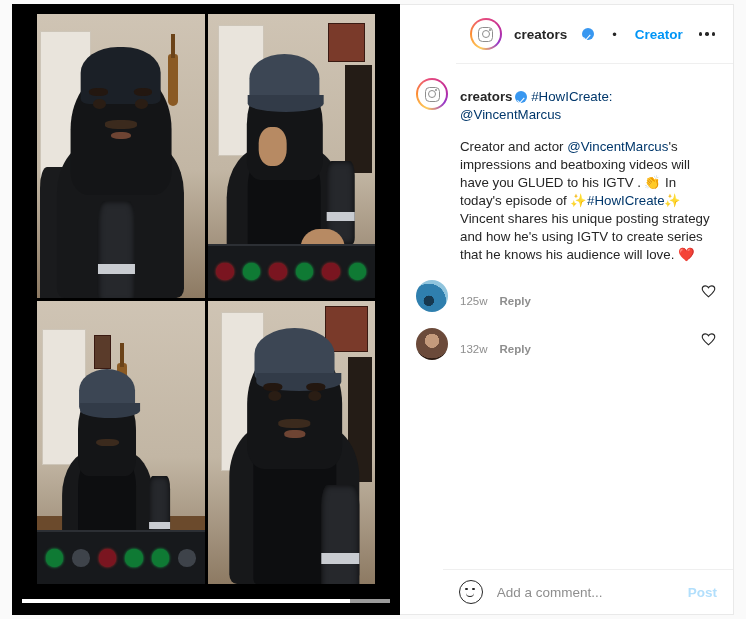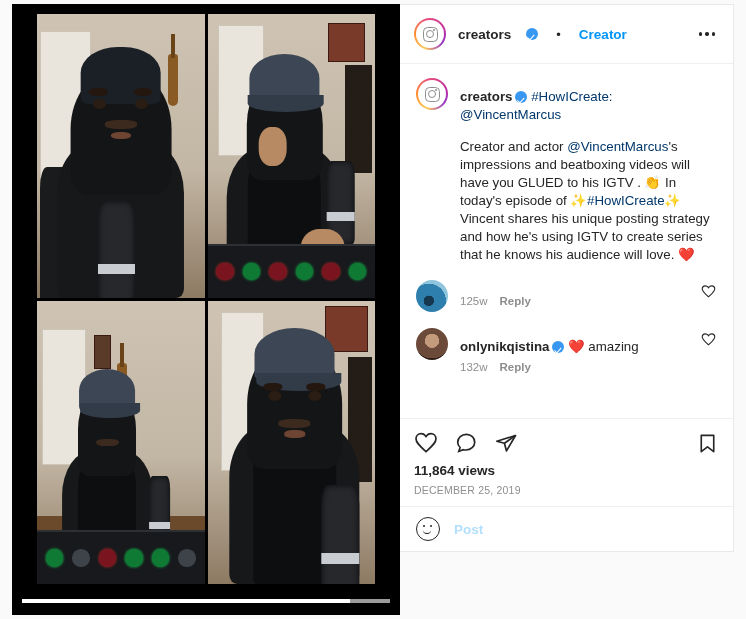--- a/index.html
+++ b/index.html
@@ -144,21 +144,21 @@
   .vdots i { width:3px; height:3px; border-radius:50%; background:#fff; display:block; }
   .progress {
     position:absolute; left:10px; right:10px; bottom:12px;
     height:4px; background:#9b9b9b; cursor:pointer;
   }
   .progress .bar { height:100%; background:#fff; }
 
   
   .panel {
     flex:1; background:#fff; border:1px solid #e9e9e9; border-left:none;
-    display:flex; flex-direction:column; height:548px;
+    display:flex; flex-direction:column; height:611px;align-items:flex-end;
   }
 
   .post-head {
     display:flex; align-items:center; gap:12px;
     padding:13px 14px; border-bottom:1px solid #efefef; flex:0 0 auto;
   }
   .ring {
     width:32px; height:32px; border-radius:50%; flex:0 0 32px;
     background: conic-gradient(from 200deg, #fdcb5c, #fd8d32, #e94f7c, #c62d92, #9637c9, #fdcb5c);
     display:flex; align-items:center; justify-content:center;
@@ -391,63 +391,33 @@
         <div class="like-sm">
           <svg width="15" height="15" viewBox="0 0 24 24" fill="none" stroke="#262626" stroke-width="1.8">
             <path d="M12 20.5l-1.6-1.5C5.1 14.2 2 11.4 2 7.9 2 5.1 4.2 3 7 3c1.7 0 3.3.8 4.3 2.1L12 6l.7-.9C13.7 3.8 15.3 3 17 3c2.8 0 5 2.1 5 4.9 0 3.5-3.1 6.3-8.4 11.1L12 20.5z"></path>
           </svg>
         </div>
       </div>
 
       <div class="cmt">
         <div class="cmt-av" style="background:radial-gradient(circle at 50% 40%, #c49a7c 0 28%, #6b4a3a 29% 70%, #2b1a12 71% 100%)"></div>
         <div class="cmt-body">
-          <div class="cmt-text">
-            <span class="u">onlynikqistina</span><span class="vbadge"></span>
-            <span>❤️</span><span> amazing</span>
-          </div>
           <div class="meta">
             <span>132w</span>
             <span class="rep">Reply</span>
           </div>
         </div>
         <div class="like-sm">
           <svg width="15" height="15" viewBox="0 0 24 24" fill="none" stroke="#262626" stroke-width="1.8">
             <path d="M12 20.5l-1.6-1.5C5.1 14.2 2 11.4 2 7.9 2 5.1 4.2 3 7 3c1.7 0 3.3.8 4.3 2.1L12 6l.7-.9C13.7 3.8 15.3 3 17 3c2.8 0 5 2.1 5 4.9 0 3.5-3.1 6.3-8.4 11.1L12 20.5z"></path>
           </svg>
         </div>
       </div>
     </div>
 
-    <div class="actions">
-      <div class="actrow">
-        <span class="act">
-          <svg width="24" height="24" viewBox="0 0 24 24" fill="none" stroke="#262626" stroke-width="1.7">
-            <path d="M12 20.7l-1.7-1.6C5.1 14.3 2 11.4 2 7.8 2 4.9 4.3 2.7 7.1 2.7c1.7 0 3.3.8 4.3 2.1l.6.8.6-.8c1-1.3 2.6-2.1 4.3-2.1 2.8 0 5.1 2.2 5.1 5.1 0 3.6-3.1 6.5-8.3 11.3L12 20.7z"></path>
-          </svg>
-        </span>
-        <span class="act">
-          <svg width="24" height="24" viewBox="0 0 24 24" fill="none" stroke="#262626" stroke-width="1.7">
-            <path d="M20.7 11.2c0 4.3-3.9 7.8-8.7 7.8-.9 0-1.8-.1-2.6-.3l-4.6 1.6 1.3-3.8c-1.5-1.4-2.4-3.2-2.4-5.3 0-4.3 3.9-7.8 8.7-7.8s8.3 3.5 8.3 7.8z"></path>
-          </svg>
-        </span>
-        <span class="act">
-          <svg width="24" height="24" viewBox="0 0 24 24" fill="none" stroke="#262626" stroke-width="1.7" stroke-linejoin="round">
-            <path d="M21.5 4.5L2.8 10.2l7.6 2.1 2.1 7.6L21.5 4.5z"></path>
-            <path d="M10.4 12.3L21.5 4.5"></path>
-          </svg>
-        </span>
-        <span class="save">
-          <svg width="23" height="23" viewBox="0 0 24 24" fill="none" stroke="#262626" stroke-width="1.7" stroke-linejoin="round">
-            <path d="M5.5 3.5h13v17l-6.5-5-6.5 5v-17z"></path>
-          </svg>
-        </span>
-      </div>
-      <div class="views">11,864 views</div>
-      <div class="date">DECEMBER 25, 2019</div>
-    </div>
 
     <div class="addcmt">
       <span class="smiley"></span>
+      <input class="cinput" type="text" placeholder="Add a comment..." style="">
       <span class="post-btn">Post</span>
     </div>
   </div>
 </div>
 
 </body></html>

